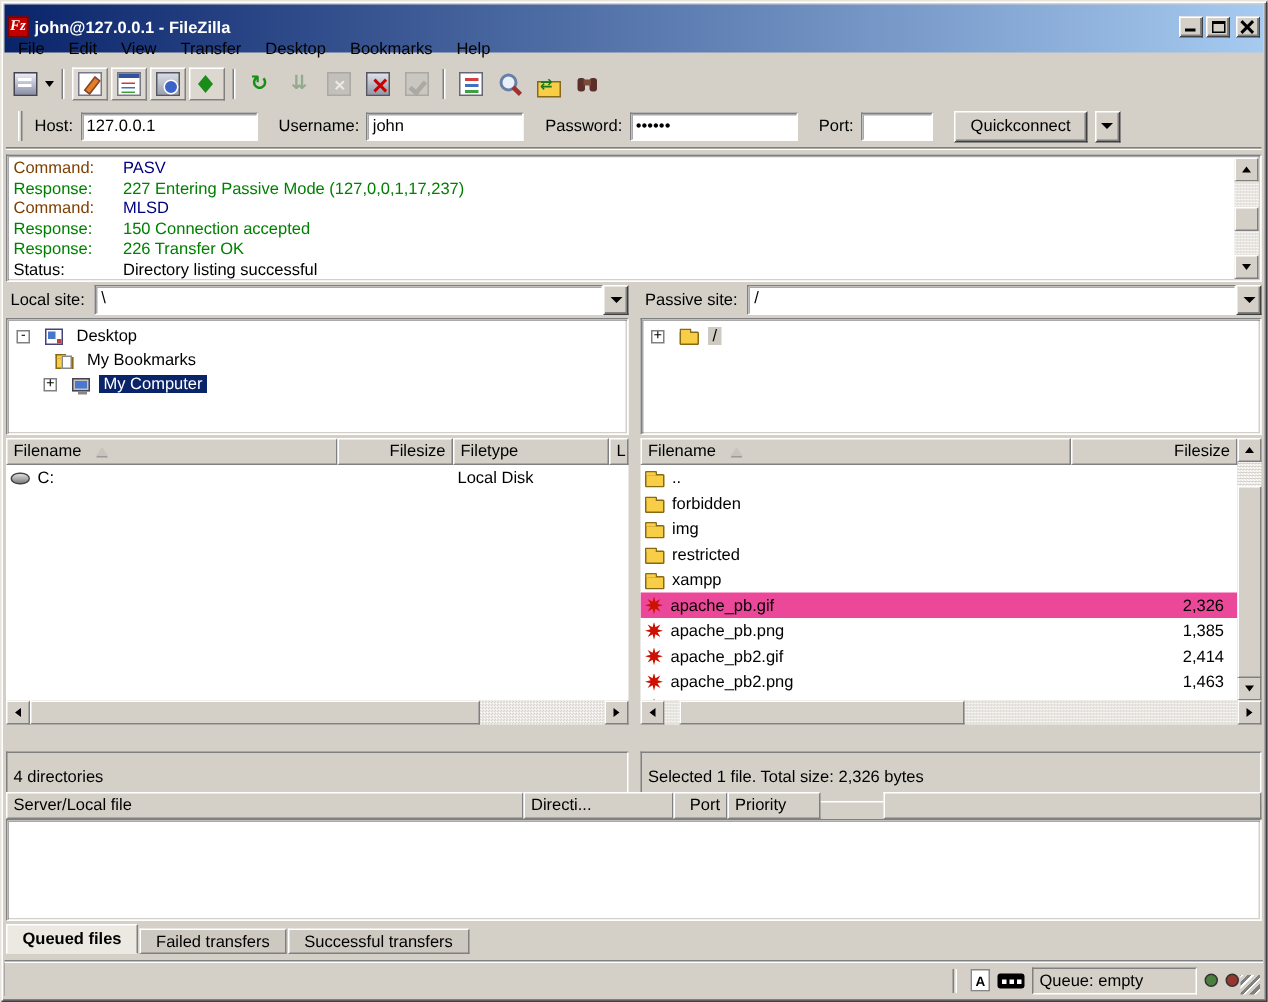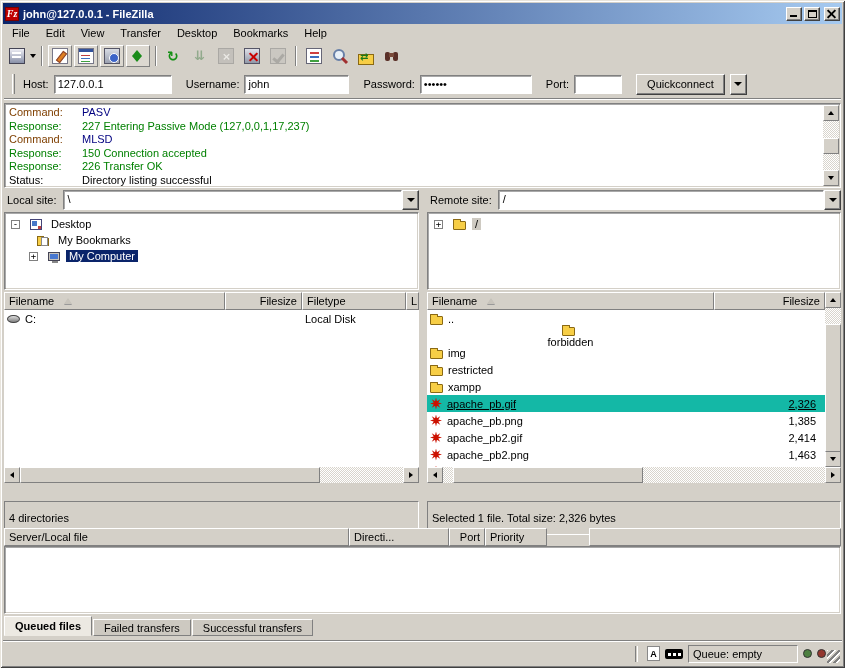--- a/index.html
+++ b/index.html
@@ -6,23 +6,23 @@
   *{box-sizing:border-box;}
   #win{position:relative;width:845px;height:668px;background:#D4D0C8;
        font-family:"Liberation Sans",sans-serif;font-size:11px;color:#000;overflow:hidden;
        box-shadow: inset 1px 1px 0 #E8E4DC, inset -1px -1px 0 #404040, inset 2px 2px 0 #fff, inset -2px -2px 0 #808080;}
   .raised{background:#D4D0C8;border:1px solid;border-color:#fff #404040 #404040 #fff;box-shadow:inset -1px -1px 0 #808080;}
   .soft{background:#D4D0C8;border:1px solid;border-color:#fff #808080 #808080 #fff;}
   .sunken{background:#fff;border:1px solid;border-color:#808080 #fff #fff #808080;
           box-shadow:inset 1px 1px 0 rgba(64,64,64,.45), inset -1px -1px 0 #D4D0C8;}
 
   
-  #titlebar{position:absolute;left:3px;top:3px;right:3px;height:21px;
+  #titlebar{position:absolute;left:3px;top:3px;right:3px;height:32px;
             background:linear-gradient(to right,#0A246A,#A6CAF0);
-            display:flex;align-items:center;padding:0 2px;}
+            display:flex;align-items:flex-end;padding:10px 2px;}
   #fzlogo{width:14px;height:14px;background:#C00000;border:1px solid #700;color:#fff;
           font:italic bold 10px/12px "Liberation Serif",serif;text-align:center;margin-right:4px;flex:none;}
   #wtitle{color:#fff;font-weight:bold;flex:1;white-space:nowrap;overflow:hidden;}
   .winbtn{width:16px;height:14px;margin-left:2px;flex:none;position:relative;display:inline-block;}
   .winbtn .g-min{position:absolute;left:3px;bottom:3px;width:7px;height:2px;background:#000;}
   .winbtn .g-max{position:absolute;left:3px;top:2px;width:9px;height:8px;border:1px solid #000;border-top-width:2px;}
   .xbars{position:relative;display:inline-block;width:9px;height:9px;}
   .xbars::before,.xbars::after{content:"";position:absolute;left:-1px;top:4px;width:11px;height:2px;background:currentColor;}
   .xbars::before{transform:rotate(45deg);} .xbars::after{transform:rotate(-45deg);}
   .winbtn .xbars{position:absolute;left:2px;top:1px;color:#000;}
@@ -136,21 +136,21 @@
   
   .list{position:absolute;}
   .listhdr{display:flex;height:18px;}
   .colhdr{background:#D4D0C8;border:1px solid;border-color:#fff #808080 #808080 #fff;
           padding:1px 4px;display:flex;align-items:center;overflow:hidden;white-space:nowrap;flex:none;}
   .colhdr.right{justify-content:flex-end;}
   .colhdr.fill{flex:1;}
   .sortmark{width:0;height:0;border-left:4px solid transparent;border-right:4px solid transparent;border-bottom:6px solid #C8C4BC;margin-left:10px;filter:drop-shadow(0 1px 0 #999);}
   .listbody{background:#fff;overflow:hidden;position:relative;}
   .frow{display:flex;align-items:center;height:17px;white-space:nowrap;}
-  .frow.sel{background:#14b8a6;text-decoration:underline;}
+  .frow.sel{background:#ec4899;}
   .fcell{overflow:hidden;flex:none;display:flex;align-items:center;padding:0 3px;}
   .fcell.right{justify-content:flex-end;}
   .licon{margin-right:5px;flex:none;position:relative;}
   #local-list{left:4px;top:292px;width:415px;height:191px;}
   #remote-list{left:427px;top:292px;width:414px;height:191px;}
   #local-body{height:157px;width:415px;}
   #remote-body{height:157px;width:398px;}
   #remote-vsb{position:absolute;right:0;top:0;width:16px;height:175px;}
   #remote-vsb .sbthumb{left:0;right:0;top:16px;height:128px;}
   .hsb{position:absolute;left:0;bottom:0;height:16px;right:0;}
@@ -321,21 +321,21 @@
   <div class="siterow" style="left:4px;top:190px;width:415px">
     <span class="sitelabel">Local site:</span>
     <span class="combo">
       <span class="cval">\</span>
       <span class="cbtn raised">
           <i></i>
         </span>
     </span>
   </div>
   <div class="siterow" style="left:427px;top:190px;width:414px">
-    <span class="sitelabel">Remote site:</span>
+    <span class="sitelabel">Passive site:</span>
     <span class="combo">
       <span class="cval">/</span>
       <span class="cbtn raised">
           <i></i>
         </span>
     </span>
   </div>
 
   <div class="treepane sunken" style="left:4px;top:212px;width:415px;height:78px;padding-top:3px" id="local-tree">
       <div class="tree-row" style="padding-left: 6px;">
@@ -412,21 +412,21 @@
     </div>
     <div id="remote-body" class="listbody">
         <div class="frow">
           <span class="fcell" style="width: 287px;">
             <span class="licon ic-folder"></span>
             <span>..</span>
           </span>
           <span class="fcell right" style="width: 105px;"></span>
         </div>
         <div class="frow">
-          <span class="fcell" style="width: 287px; flex-direction: column;">
+          <span class="fcell" style="width: 287px;">
             <span class="licon ic-folder"></span>
             <span>forbidden</span>
           </span>
           <span class="fcell right" style="width: 105px;"></span>
         </div>
         <div class="frow">
           <span class="fcell" style="width: 287px;">
             <span class="licon ic-folder"></span>
             <span>img</span>
           </span>

